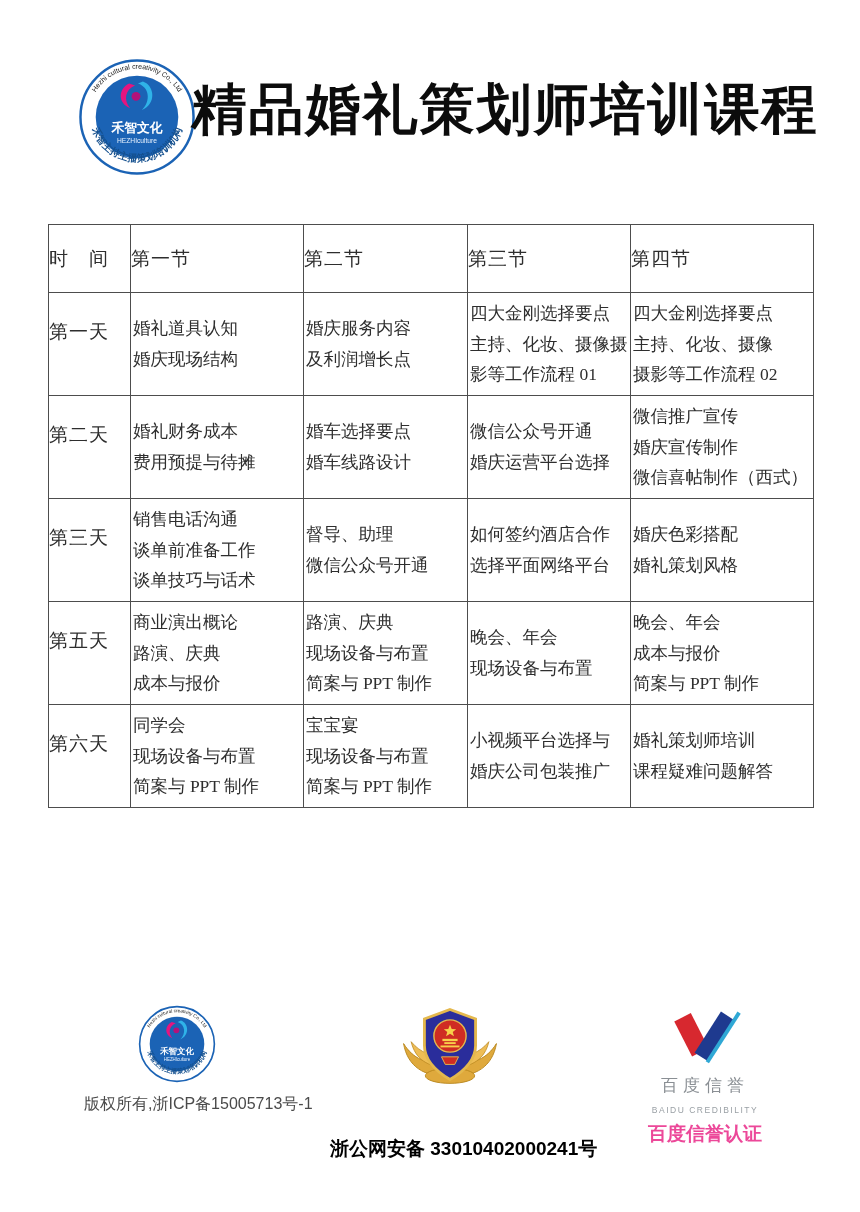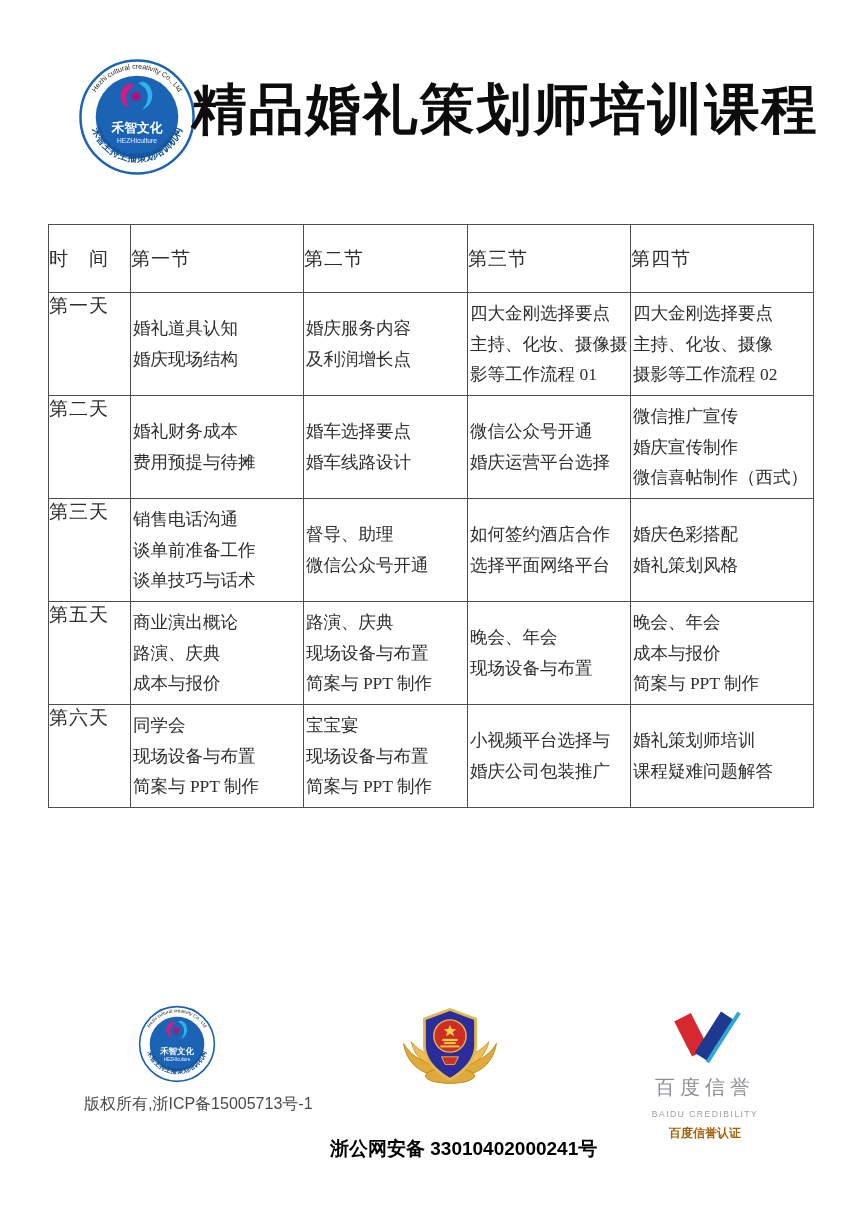--- a/index.html
+++ b/index.html
@@ -28,21 +28,21 @@
   table.schedule { border-collapse:collapse; table-layout:fixed; width:765px; }
   .schedule th, .schedule td {
     border:1px solid #4d4d4d;
     text-align:left;
     font-weight:normal;
     color:#2e2e2e;
   }
   .schedule thead th { height:68px; font-size:19px; letter-spacing:1px; vertical-align:middle; }
   .schedule tbody tr { height:103px; }
   .schedule tbody th.day {
-    font-size:19px; vertical-align:top; letter-spacing:1px;
+    font-size:19px; vertical-align:top; padding-top:26px; letter-spacing:1px;
   }
   .schedule tbody td {
     font-size:17.5px; vertical-align:middle;
     white-space:pre-line; line-height:1.75; padding:4px 2px;
   }
 
   
   .footer-logo { position:absolute; left:138px; top:1005px; width:78px; height:78px; }
   .copyright {
     position:absolute; left:84px; top:1094px; width:230px;
@@ -52,29 +52,29 @@
   .police-badge { position:absolute; left:397px; top:1000px; width:106px; height:90px; }
   .police-record {
     position:absolute; left:330px; top:1136px; width:250px; text-align:center;
     font-family:"Liberation Sans","DejaVu Sans",sans-serif;
     font-size:19px; font-weight:bold; color:#000; white-space:nowrap;
   }
   .baidu-box { position:absolute; left:640px; top:1008px; width:130px; text-align:center; }
   .baidu-v { width:96px; height:62px; margin:0 auto; display:block; }
   .baidu-cn {
     font-family:"Liberation Sans","DejaVu Sans",sans-serif;
-    font-size:20px; color:#8a8f94; letter-spacing:5px; margin-top:4px; white-space:nowrap;
+    font-size:17px; color:#8a8f94; letter-spacing:5px; margin-top:4px; white-space:nowrap;
   }
   .baidu-en {
     font-family:"Liberation Sans","DejaVu Sans",sans-serif;
     font-size:8.5px; color:#9aa0a5; letter-spacing:1.5px; margin-top:8px; white-space:nowrap;
   }
   .baidu-cert {
     font-family:"Liberation Sans","DejaVu Sans",sans-serif;
-    font-size:12px; font-weight:bold; color:#a16207; margin-top:6px; white-space:nowrap;
+    font-size:19px; font-weight:bold; color:#ec4899; margin-top:6px; white-space:nowrap;
   }
 </style>
 </head>
 <body>
 
 <div class="page">
 
   <svg class="header-logo" viewBox="0 0 120 120">
     <circle cx="60" cy="60" r="57.5" fill="#ffffff" stroke="#1b63b5" stroke-width="2.5"></circle>
     <circle cx="60" cy="60" r="42" fill="#1b63b5"></circle>

